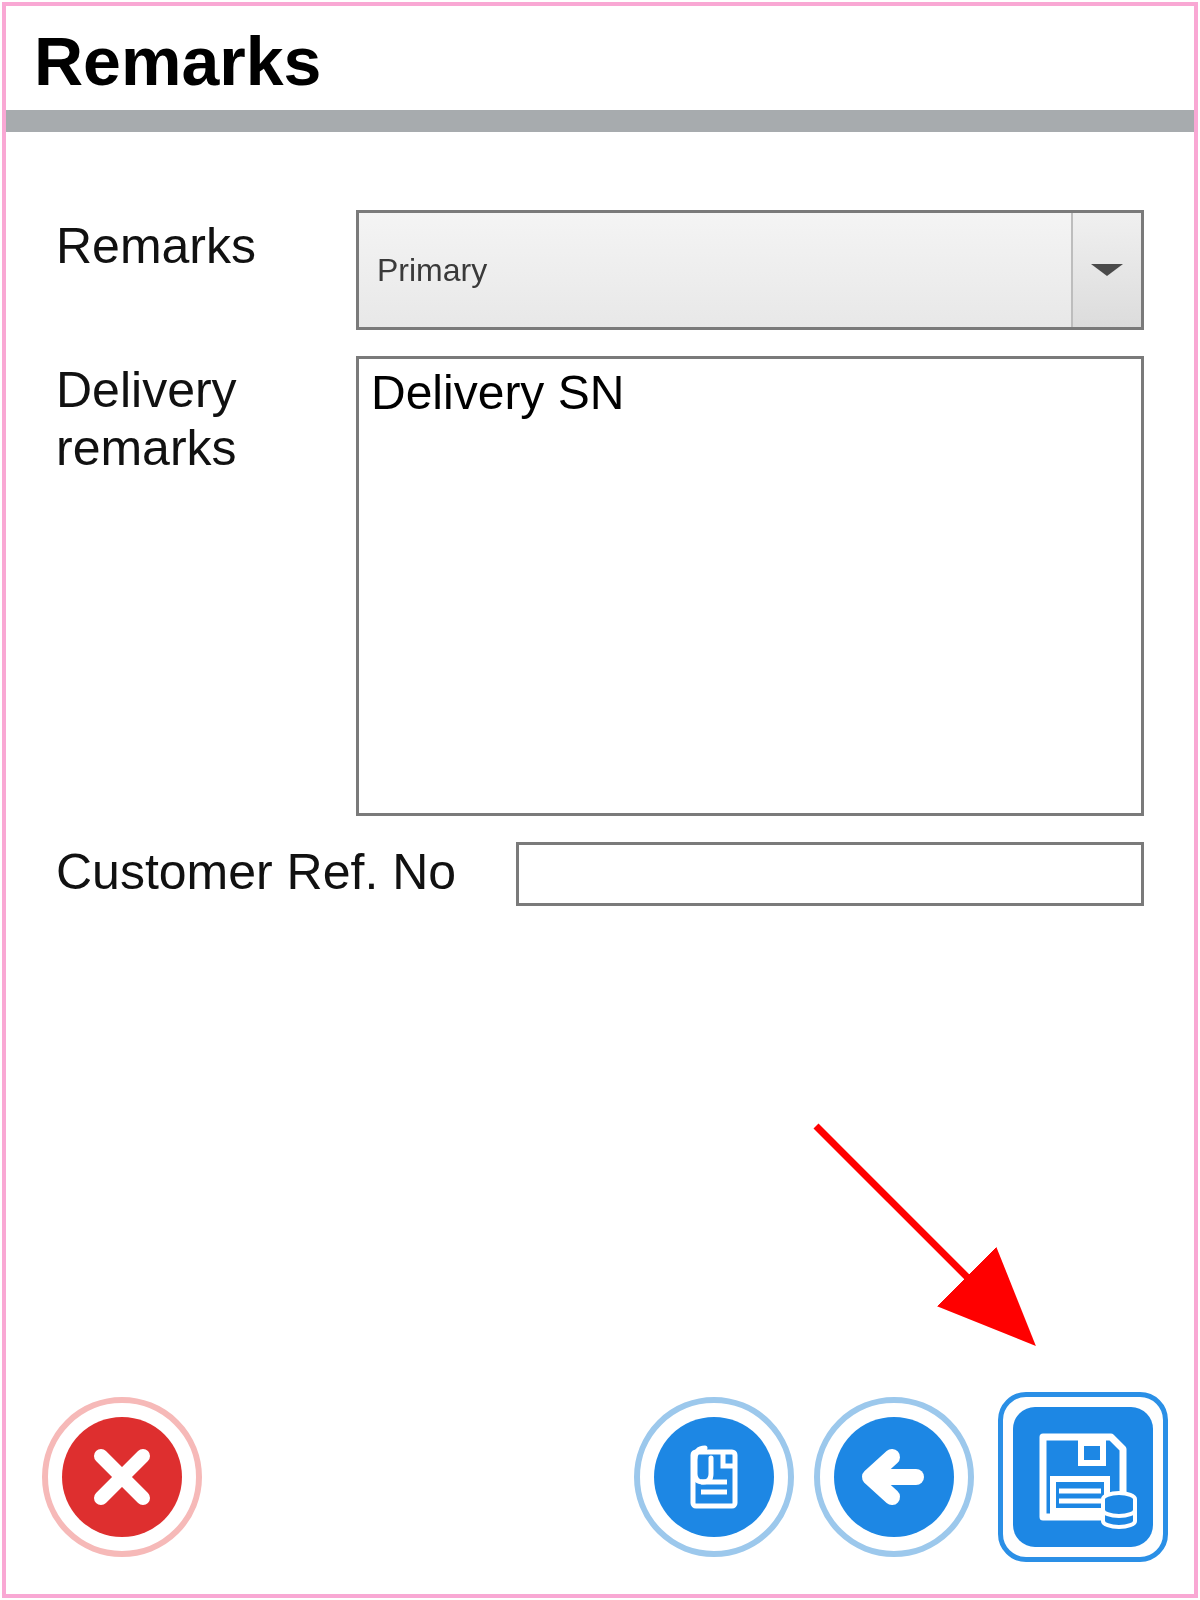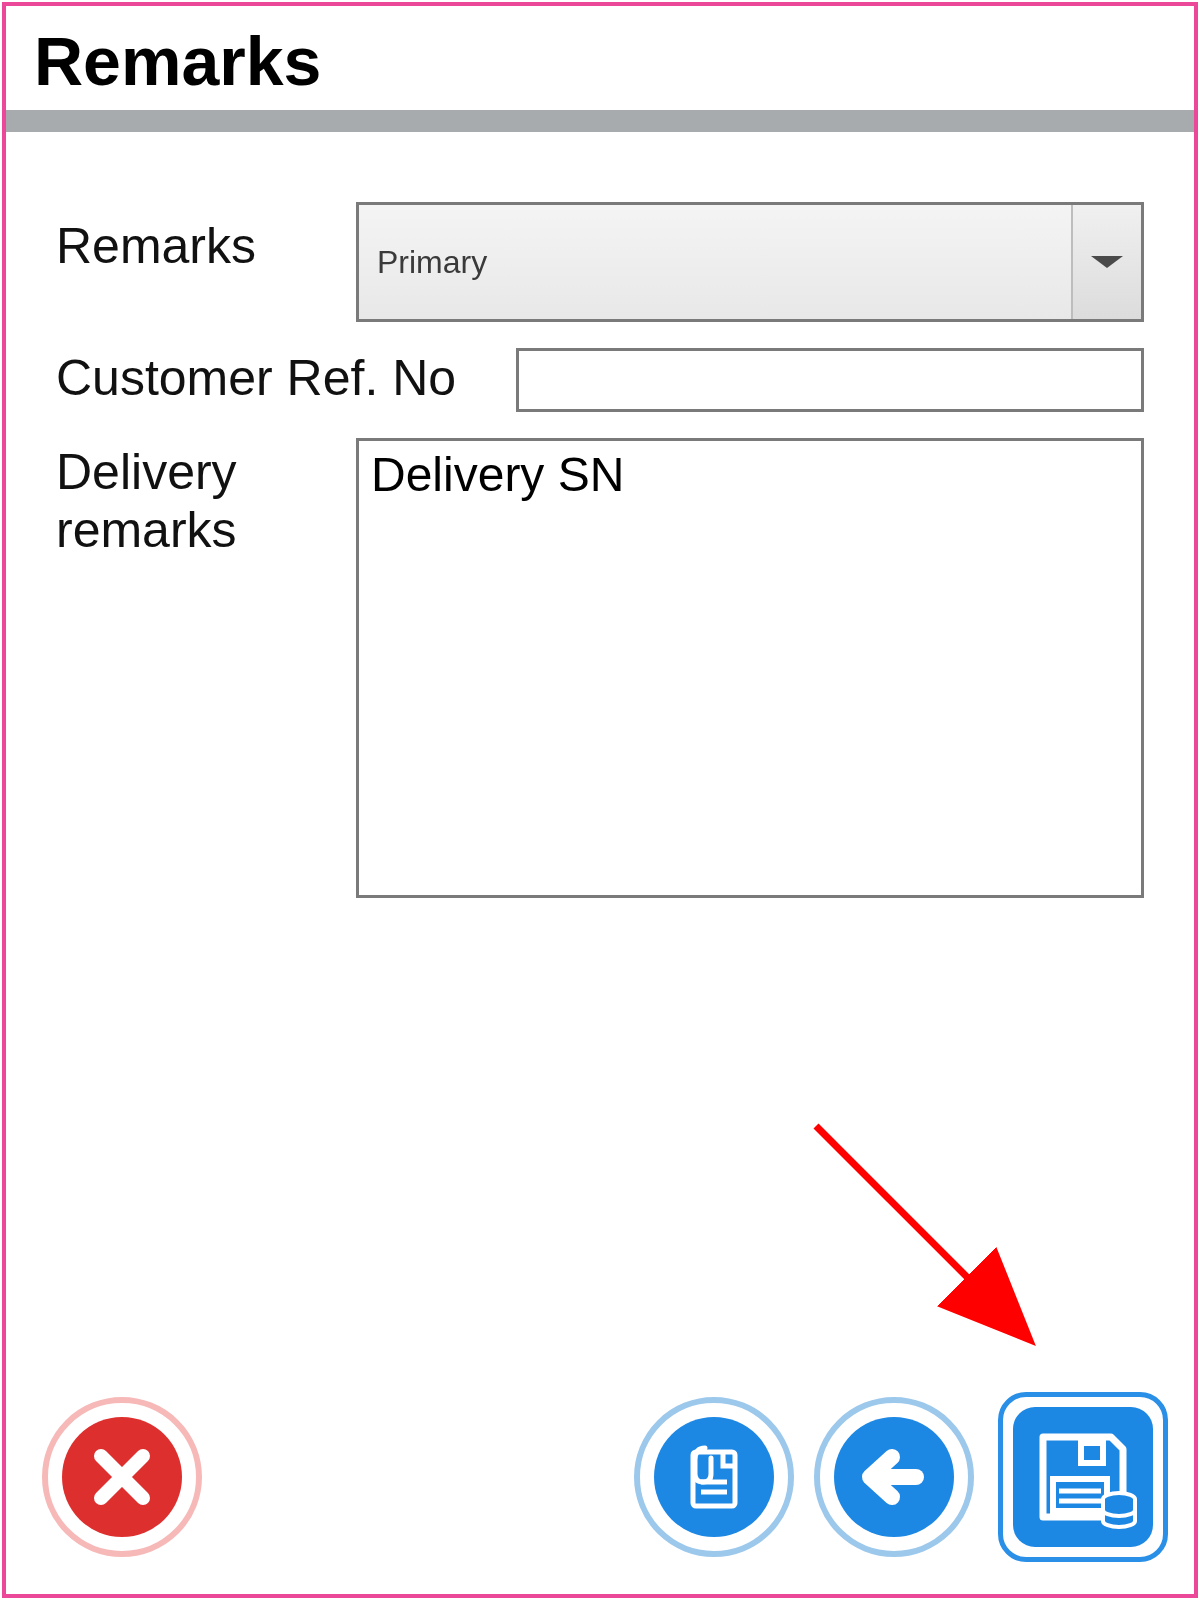--- a/index.html
+++ b/index.html
@@ -5,21 +5,21 @@
   * { box-sizing: border-box; }
   html, body { margin: 0; padding: 0; }
   body {
     font-family: Arial, Helvetica, sans-serif;
     background: #fff;
   }
   .window {
     width: 1196px;
     height: 1596px;
     margin: 2px;
-    border: 4px solid #ec4899;
+    border: 4px solid #f9a8d4;
     background: #fff;
     position: relative;
     display: flex;
     flex-direction: column;
   }
   .title {
     font-size: 68px;
     font-weight: 700;
     color: #000;
     padding: 16px 28px 10px 28px;
@@ -52,20 +52,21 @@
     position: relative;
     height: 120px;
     border: 3px solid #7a7a7a;
     background: linear-gradient(#f4f4f4,#e8e8e8);
     display: flex;
     align-items: center;
     padding: 0 0 0 18px;
     font-size: 32px;
     color: #3a3a3a;
     cursor: pointer;
+    margin-top: 8px;
   }
   .select-arrow-zone {
     position: absolute;
     right: 0; top: 0; bottom: 0;
     width: 70px;
     background: linear-gradient(#f0f0f0,#dcdcdc);
     border-left: 2px solid #bdbdbd;
     display: flex;
     align-items: center;
     justify-content: center;
@@ -184,28 +185,28 @@
     <div class="row">
       <div class="label">Remarks</div>
       <div class="select-wrap">
         <span>Primary</span>
         <div class="select-arrow-zone">
           <div class="chevron-down"></div>
         </div>
       </div>
     </div>
 
+    <div class="row">
+      <div class="label label-top">Delivery remarks</div>
+      <textarea class="textarea" style="">Delivery SN</textarea>
+    </div>
+
     <div class="row row-cust">
       <div class="label">Customer Ref. No</div>
       <input type="text" class="text-input" value="" style="">
-    </div>
-
-    <div class="row">
-      <div class="label label-top">Delivery remarks</div>
-      <textarea class="textarea" style="">Delivery SN</textarea>
     </div>
 
   </div>
 
   <svg class="anno-arrow" width="280" height="280">
     <defs>
       <marker id="ah" markerWidth="14" markerHeight="12" refX="12" refY="6" orient="auto">
         <polygon points="0,0 14,6 0,12" fill="#ff0000"></polygon>
       </marker>
     </defs>

